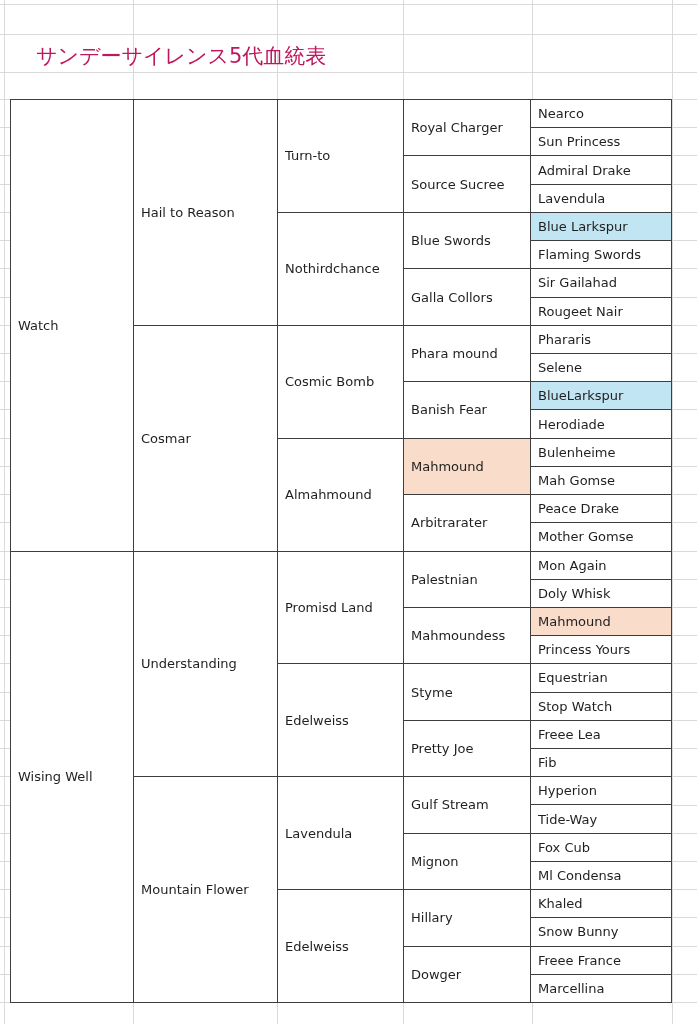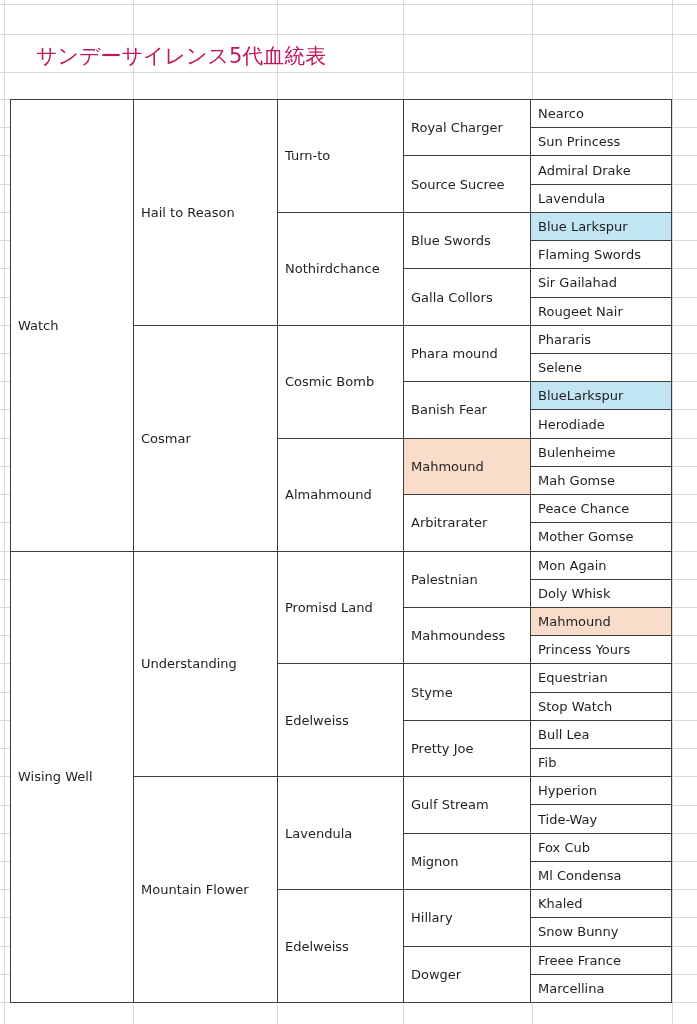--- a/index.html
+++ b/index.html
@@ -148,21 +148,21 @@
       <tr>
         <td rowspan="4">Almahmound</td>
         <td rowspan="2" class="fill-orange">Mahmound</td>
         <td rowspan="1">Bulenheime</td>
       </tr>
       <tr>
         <td rowspan="1">Mah Gomse</td>
       </tr>
       <tr>
         <td rowspan="2">Arbitrarater</td>
-        <td rowspan="1">Peace Chance</td>
+        <td rowspan="1">Peace Drake</td>
       </tr>
       <tr>
         <td rowspan="1">Mother Gomse</td>
       </tr>
       <tr>
         <td rowspan="16">Wising Well</td>
         <td rowspan="8">Understanding</td>
         <td rowspan="4">Promisd Land</td>
         <td rowspan="2">Palestnian</td>
         <td rowspan="1">Mon Again</td>
@@ -180,21 +180,21 @@
       <tr>
         <td rowspan="4">Edelweiss</td>
         <td rowspan="2">Styme</td>
         <td rowspan="1">Equestrian</td>
       </tr>
       <tr>
         <td rowspan="1">Stop Watch</td>
       </tr>
       <tr>
         <td rowspan="2">Pretty Joe</td>
-        <td rowspan="1">Bull Lea</td>
+        <td rowspan="1">Freee Lea</td>
       </tr>
       <tr>
         <td rowspan="1">Fib</td>
       </tr>
       <tr>
         <td rowspan="8">Mountain Flower</td>
         <td rowspan="4">Lavendula</td>
         <td rowspan="2">Gulf Stream</td>
         <td rowspan="1">Hyperion</td>
       </tr>

